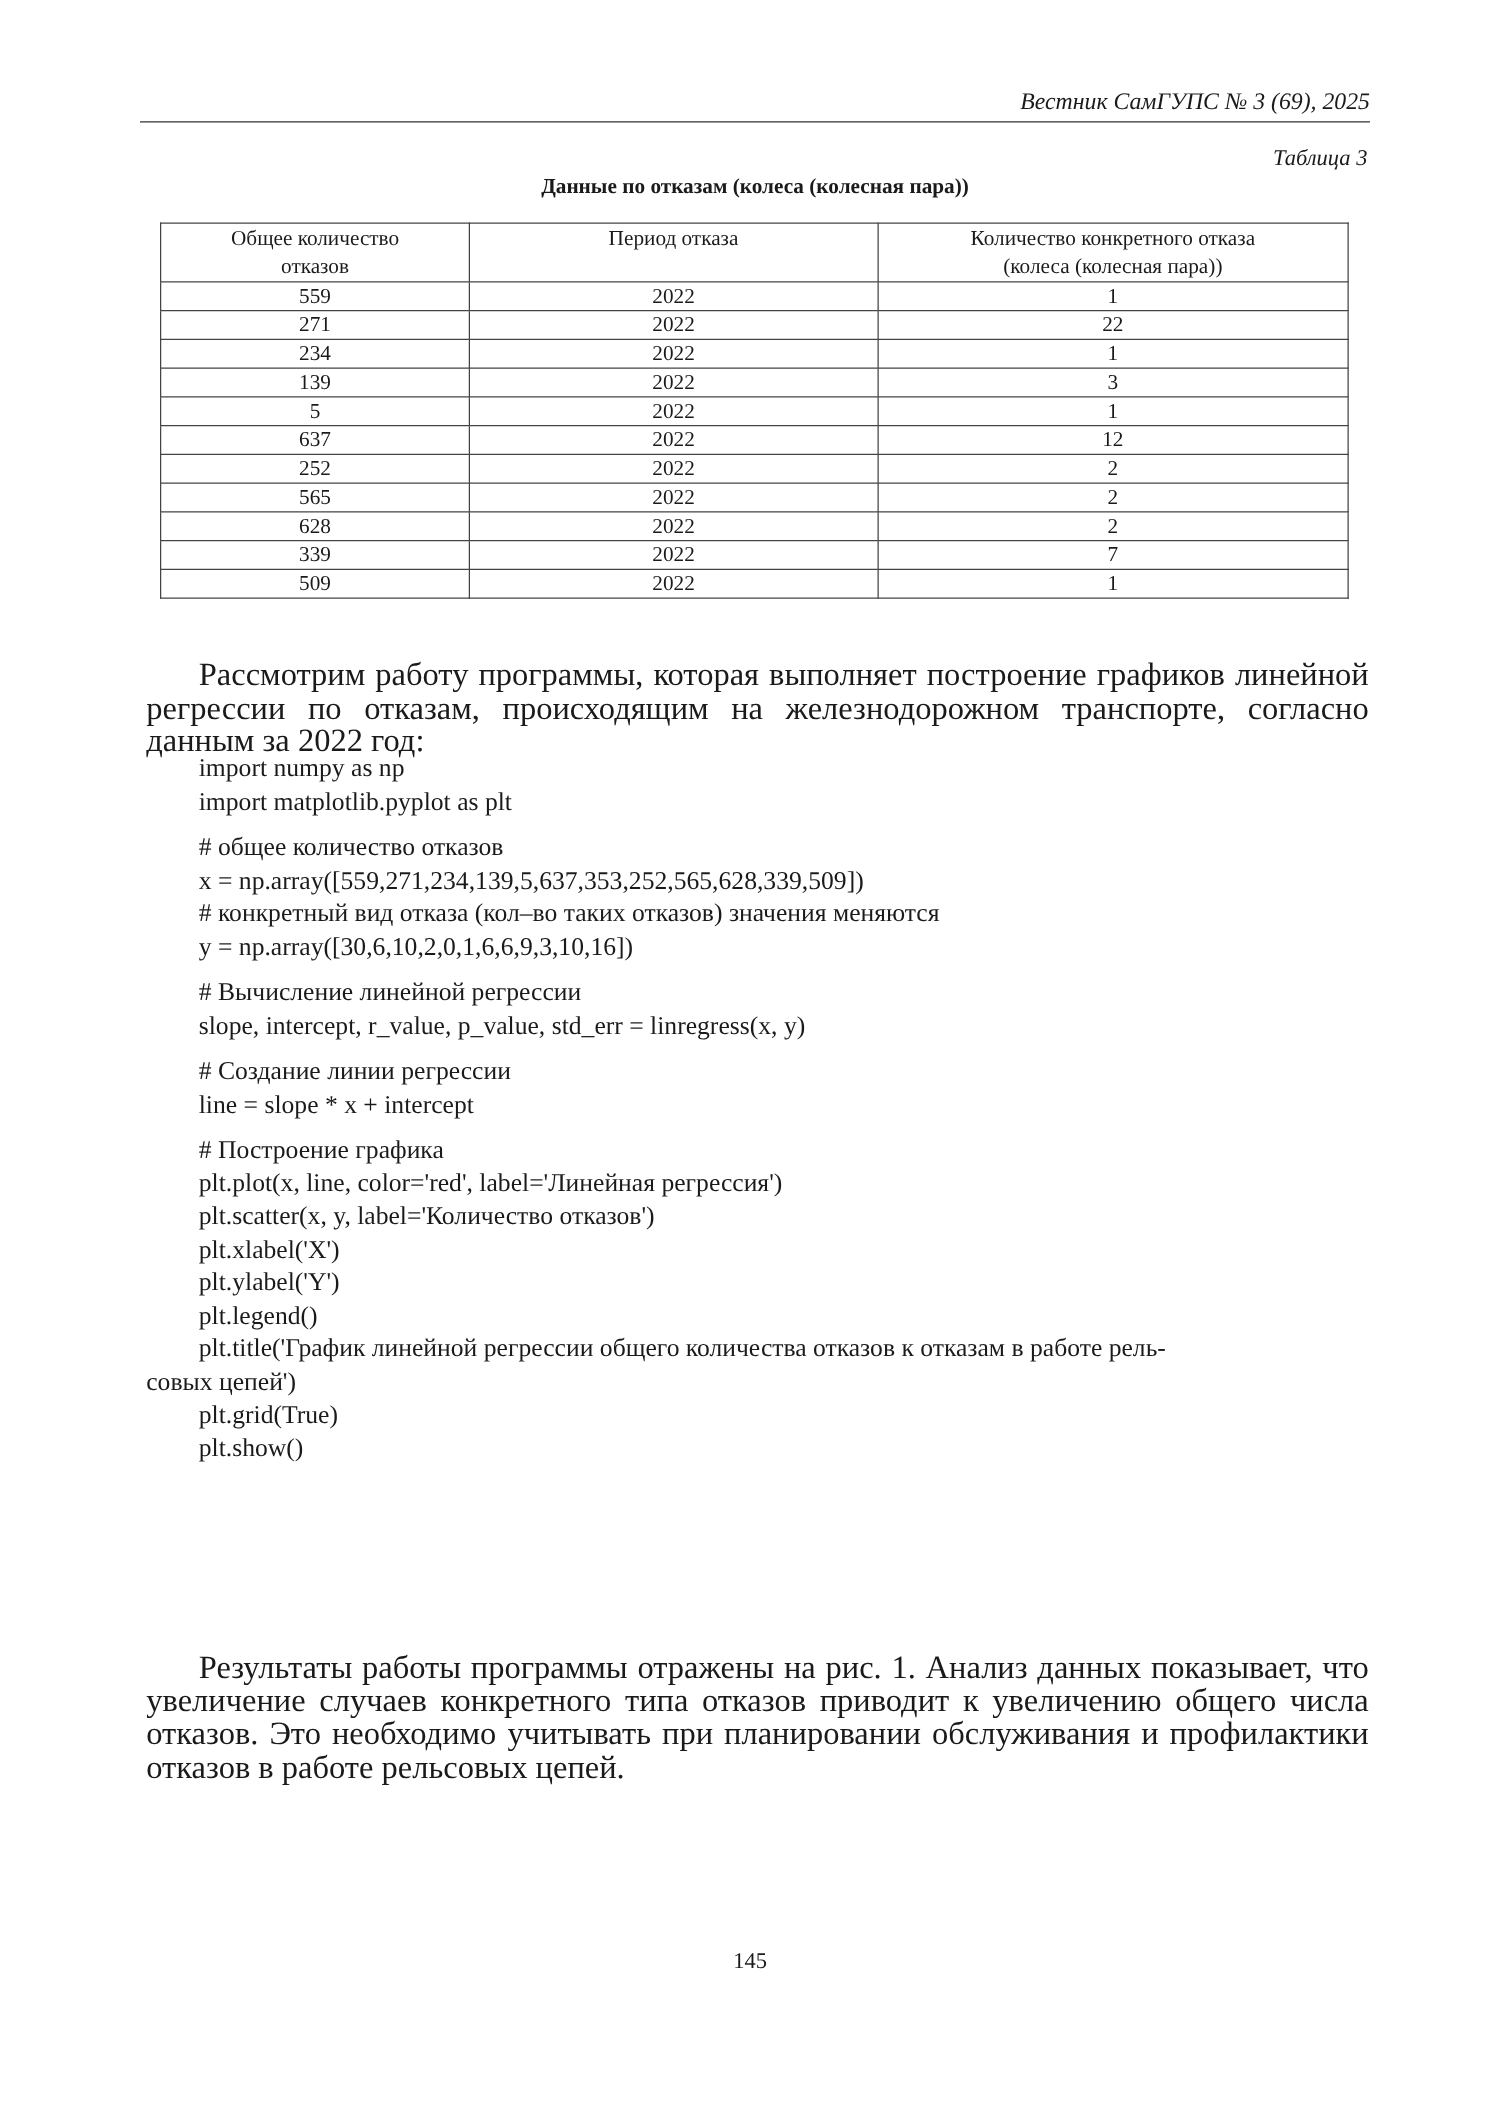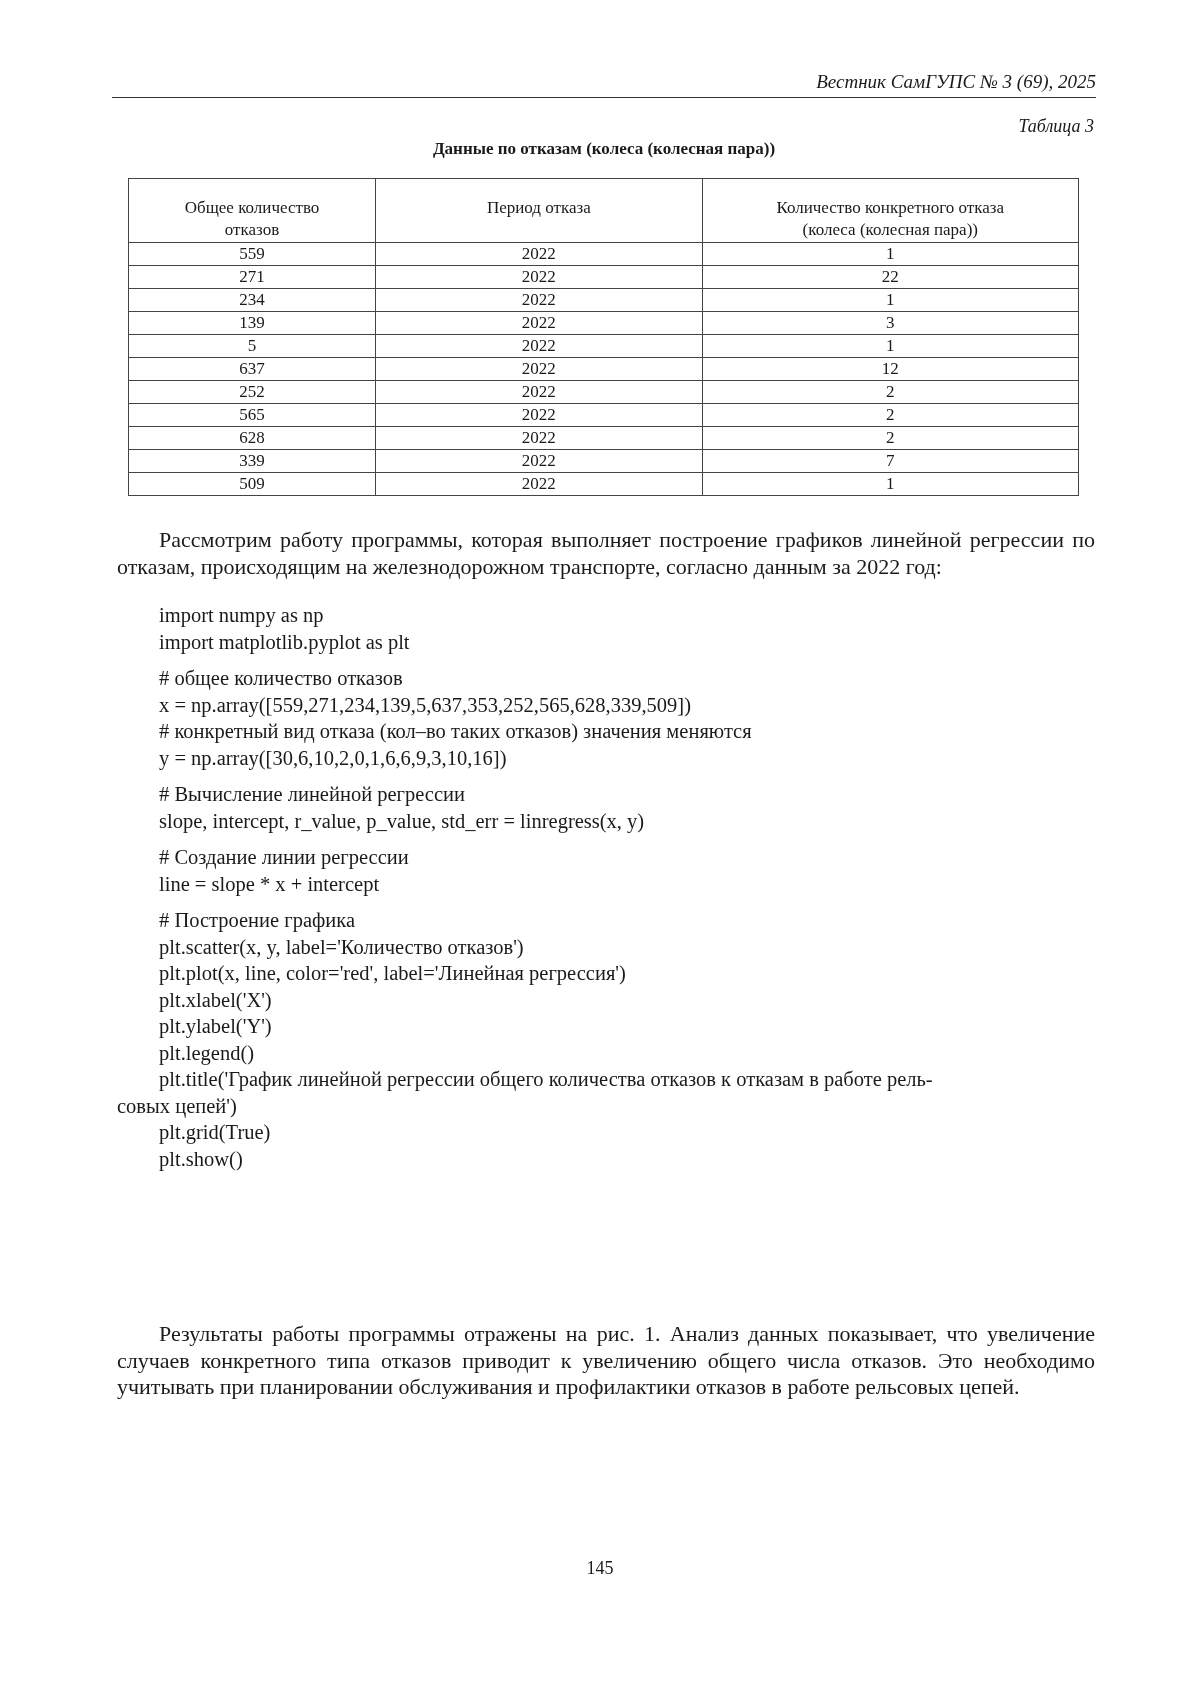--- a/index.html
+++ b/index.html
@@ -10,24 +10,24 @@
   .head-rule { position: absolute; left: 112px; top: 97px; width: 984px; height: 0;
                border-top: 1.5px solid #333; }
   .table-num { position: absolute; left: 112px; top: 115px; width: 982px; text-align: right;
                font-style: italic; font-size: 18px; line-height: 22px; }
   .table-title { position: absolute; left: 112px; top: 138px; width: 984px; text-align: center;
                  font-weight: bold; font-size: 17px; line-height: 22px; }
   table.data { position: absolute; left: 128px; top: 178px; width: 951px; border-collapse: collapse;
                font-size: 17px; }
   table.data th, table.data td { border: 1.5px solid #444; text-align: center; padding: 0;
                                  font-weight: normal; }
-  table.data th { height: 45px; line-height: 22px; vertical-align: top; padding-top: 18px; }
+  table.data th { height: 45px; line-height: 22px; vertical-align: top; padding-top: 1px; }
   table.data td { height: 22px; line-height: 22px; }
   .col1 { width: 247px; } .col2 { width: 327px; } .col3 { width: 377px; margin-top: 32px; }
-  .para { position: absolute; left: 117px; width: 978px; font-size: 22px; line-height: 26.5px;
+  .para { position: absolute; left: 117px; width: 978px; font-size: 26px; line-height: 26.5px;
           text-align: justify; }
   .para .indent { display: inline-block; width: 42px; }
   .code { position: absolute; left: 117px; width: 980px; font-size: 20.5px; line-height: 26.5px; }
   .code .line { display: block; padding-left: 42px; white-space: nowrap; }
   .code .line.wrap { padding-left: 0; }
   .code .gap { display: block; height: 10px; }
   .page-num { position: absolute; left: 0; top: 1557px; width: 1200px; text-align: center;
               font-size: 18px; line-height: 22px; }
 </style>
 </head>
@@ -127,22 +127,22 @@
     <span class="line"># конкретный вид отказа (кол–во таких отказов) значения меняются</span>
     <span class="line">y = np.array([30,6,10,2,0,1,6,6,9,3,10,16])</span>
     <span class="gap"></span>
     <span class="line"># Вычисление линейной регрессии</span>
     <span class="line">slope, intercept, r_value, p_value, std_err = linregress(x, y)</span>
     <span class="gap"></span>
     <span class="line"># Создание линии регрессии</span>
     <span class="line">line = slope * x + intercept</span>
     <span class="gap"></span>
     <span class="line"># Построение графика</span>
+    <span class="line">plt.plot(x, line, color='red', label='Линейная регрессия')</span>
     <span class="line">plt.scatter(x, y, label='Количество отказов')</span>
-    <span class="line">plt.plot(x, line, color='red', label='Линейная регрессия')</span>
     <span class="line">plt.xlabel('X')</span>
     <span class="line">plt.ylabel('Y')</span>
     <span class="line">plt.legend()</span>
     <span class="line">plt.title('График линейной регрессии общего количества отказов к отказам в работе рель-</span>
     <span class="line wrap">совых цепей')</span>
     <span class="line">plt.grid(True)</span>
     <span class="line">plt.show()</span>
   </div>
 
 <div class="para" id="results-para" style="top:1283px;margin-top:38px;">

